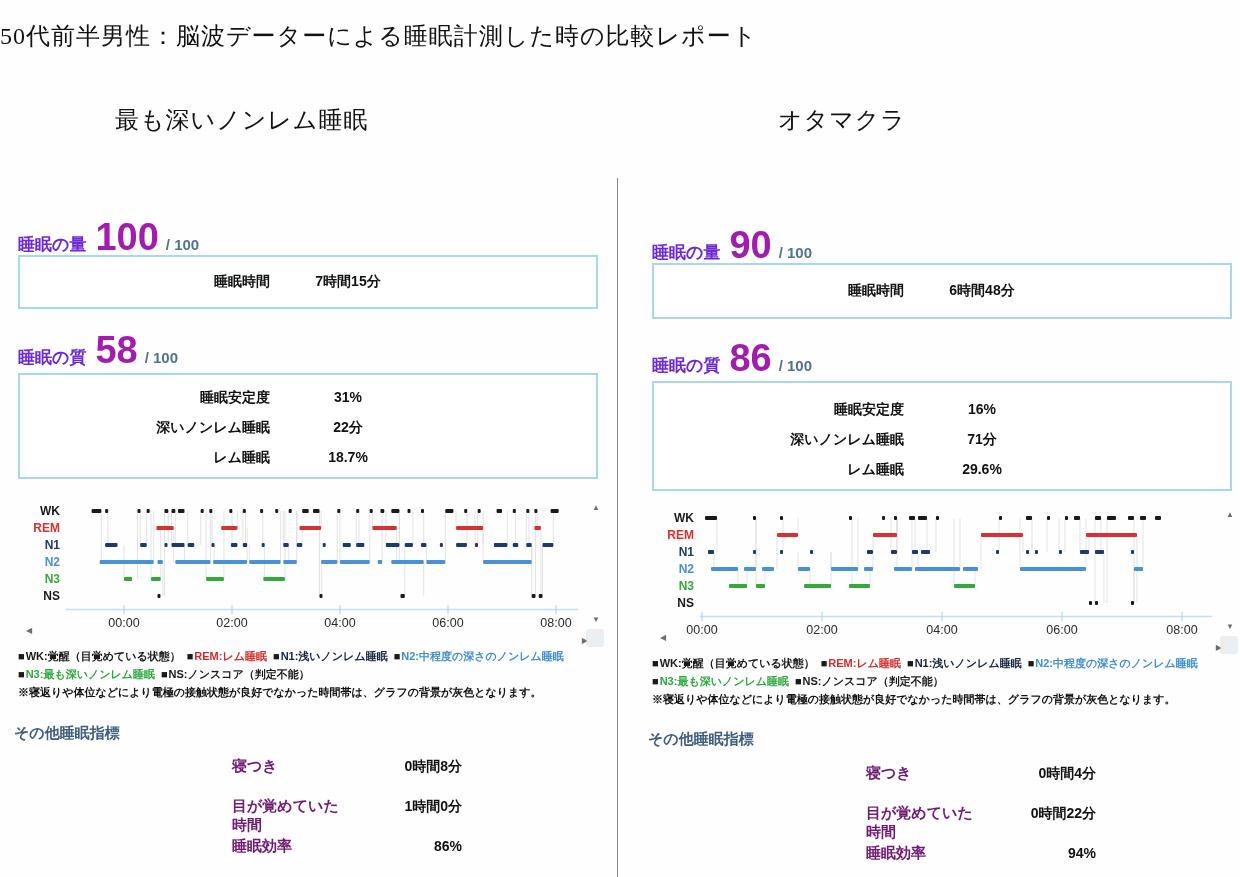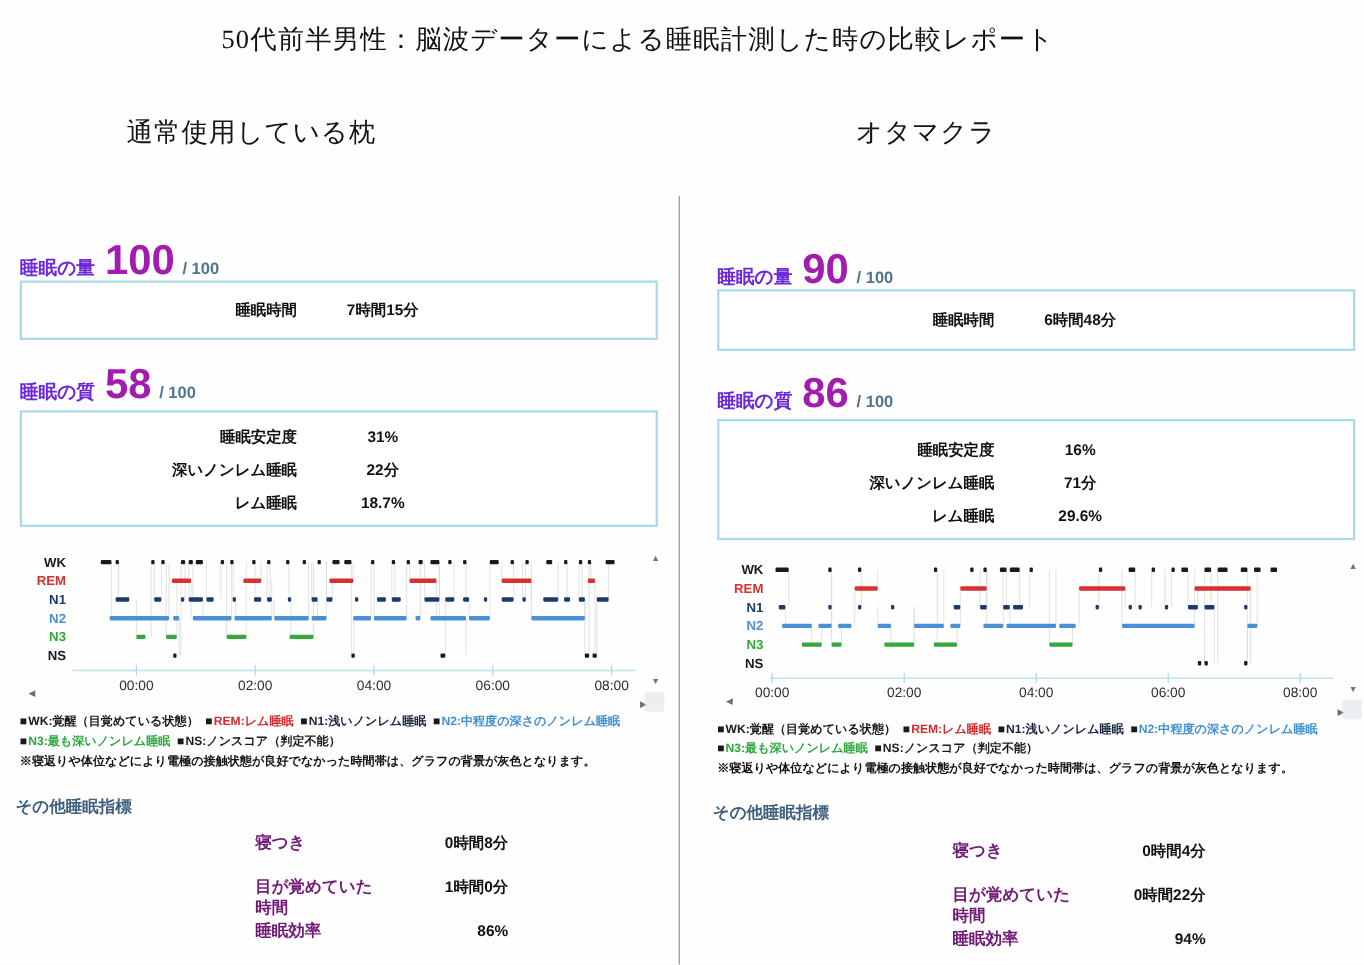--- a/index.html
+++ b/index.html
@@ -1,19 +1,19 @@
 <!DOCTYPE html>
 <html><head>
 <meta charset="utf-8">
 <style>
   * { margin:0; padding:0; box-sizing:border-box; }
   body { font-family:"Liberation Sans", sans-serif; background:#e8e8e8; }
   .page { position:relative; width:1240px; height:877px; background:#fefefe; overflow:hidden; margin:0 auto; }
 
-  .report-title { position:absolute; top:20px; left:0; width:1160px; text-align:center;
+  .report-title { position:absolute; top:20px; left:0; width:1160px; text-align:left;
     font-family:"Liberation Serif", serif; font-size:24px; color:#111; letter-spacing:1px; }
   .col-header { position:absolute; top:104px; font-family:"Liberation Serif", serif;
     font-size:24px; color:#131313; letter-spacing:1px; }
   .col-header.h-left { left:115px; }
   .col-header.h-right { left:778px; }
   .divider { position:absolute; left:617px; top:178px; width:1px; height:699px; background:#8a8a8a; }
 
   .column { position:absolute; top:0; width:596px; height:877px; }
   .col-0 { left:14px; }
   .col-1 { left:648px; }
@@ -47,21 +47,21 @@
   .other-row { position:absolute; left:218px; display:flex; align-items:baseline; }
   .o-label { width:120px; font-size:15px; font-weight:600; color:#701a75; }
   .o-value { margin-left:0px; width:110px; text-align:right; font-size:14px; font-weight:600; color:#111; }
 </style>
 </head>
 <body>
 
 <div class="page">
 
   <div class="report-title">50代前半男性：脳波データーによる睡眠計測した時の比較レポート</div>
-  <div class="col-header h-left">通常使用している枕</div>
+  <div class="col-header h-left">最も深いノンレム睡眠</div>
   <div class="col-header h-right">オタマクラ</div>
   <div class="divider"></div>
 
   <div class="column col-0">
     <div class="score-row" style="top:218px;">
       <span class="score-label">睡眠の量</span>
       <span class="score-num">100</span>
       <span class="score-denom">/ 100</span>
     </div>
     <div class="info-box" style="top:255px; height:54px; padding-top:16px;">

